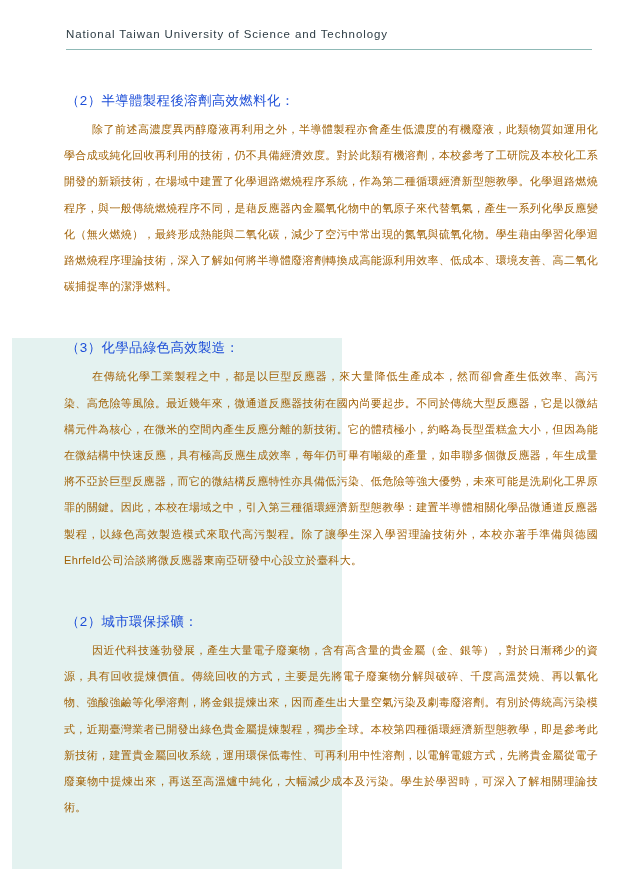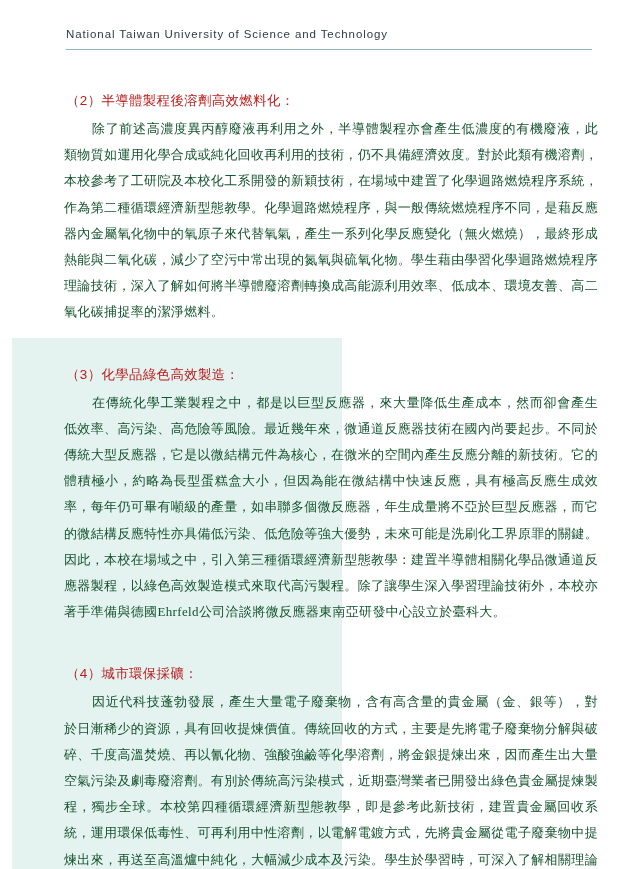--- a/index.html
+++ b/index.html
@@ -62,35 +62,35 @@
     width: 634px;
     padding: 0 48px 0 52px;
     box-sizing: border-box;
   }
   .section {
     margin-bottom: 22px;
   }
   .sec-heading {
     font-size: 13.4px;
     line-height: 26px;
-    color: #b91c1c;
+    color: #1d4ed8;
     font-family: "Liberation Sans", sans-serif;
     letter-spacing: 0.4px;
     margin-bottom: 2px;
     padding-left: 2px;
   }
   .sec-para {
-    font-size: 13px;
+    font-size: 11px;
     line-height: 26.2px;
-    color: #14532d;
+    color: #a16207;
     text-align: justify;
     text-justify: inter-character;
     text-indent: 28px;
     letter-spacing: 0.35px;
-    font-family: Liberation Serif, serif;
+    font-family: Liberation Sans, sans-serif;
   }
   .spacer-lg { height: 14px; }
 </style>
 </head>
 <body>
 
 <div class="page">
 
   <div class="tint-band"></div>
 
@@ -111,19 +111,19 @@
       <div class="spacer-lg"></div>
 
       <div class="section">
         <div class="sec-heading">（3）化學品綠色高效製造：</div>
         <div class="sec-para">在傳統化學工業製程之中，都是以巨型反應器，來大量降低生產成本，然而卻會產生低效率、高污染、高危險等風險。最近幾年來，微通道反應器技術在國內尚要起步。不同於傳統大型反應器，它是以微結構元件為核心，在微米的空間內產生反應分離的新技術。它的體積極小，約略為長型蛋糕盒大小，但因為能在微結構中快速反應，具有極高反應生成效率，每年仍可畢有噸級的產量，如串聯多個微反應器，年生成量將不亞於巨型反應器，而它的微結構反應特性亦具備低污染、低危險等強大優勢，未來可能是洗刷化工界原罪的關鍵。因此，本校在場域之中，引入第三種循環經濟新型態教學：建置半導體相關化學品微通道反應器製程，以綠色高效製造模式來取代高污製程。除了讓學生深入學習理論技術外，本校亦著手準備與德國Ehrfeld公司洽談將微反應器東南亞研發中心設立於臺科大。</div>
       </div>
 
       <div class="spacer-lg"></div>
 
       <div class="section">
-        <div class="sec-heading">（4）城市環保採礦：</div>
+        <div class="sec-heading">（2）城市環保採礦：</div>
         <div class="sec-para">因近代科技蓬勃發展，產生大量電子廢棄物，含有高含量的貴金屬（金、銀等），對於日漸稀少的資源，具有回收提煉價值。傳統回收的方式，主要是先將電子廢棄物分解與破碎、千度高溫焚燒、再以氰化物、強酸強鹼等化學溶劑，將金銀提煉出來，因而產生出大量空氣污染及劇毒廢溶劑。有別於傳統高污染模式，近期臺灣業者已開發出綠色貴金屬提煉製程，獨步全球。本校第四種循環經濟新型態教學，即是參考此新技術，建置貴金屬回收系統，運用環保低毒性、可再利用中性溶劑，以電解電鍍方式，先將貴金屬從電子廢棄物中提煉出來，再送至高溫爐中純化，大幅減少成本及污染。學生於學習時，可深入了解相關理論技術。</div>
       </div>
 
     </div>
   </div>
 </div>
 
 </body></html>

